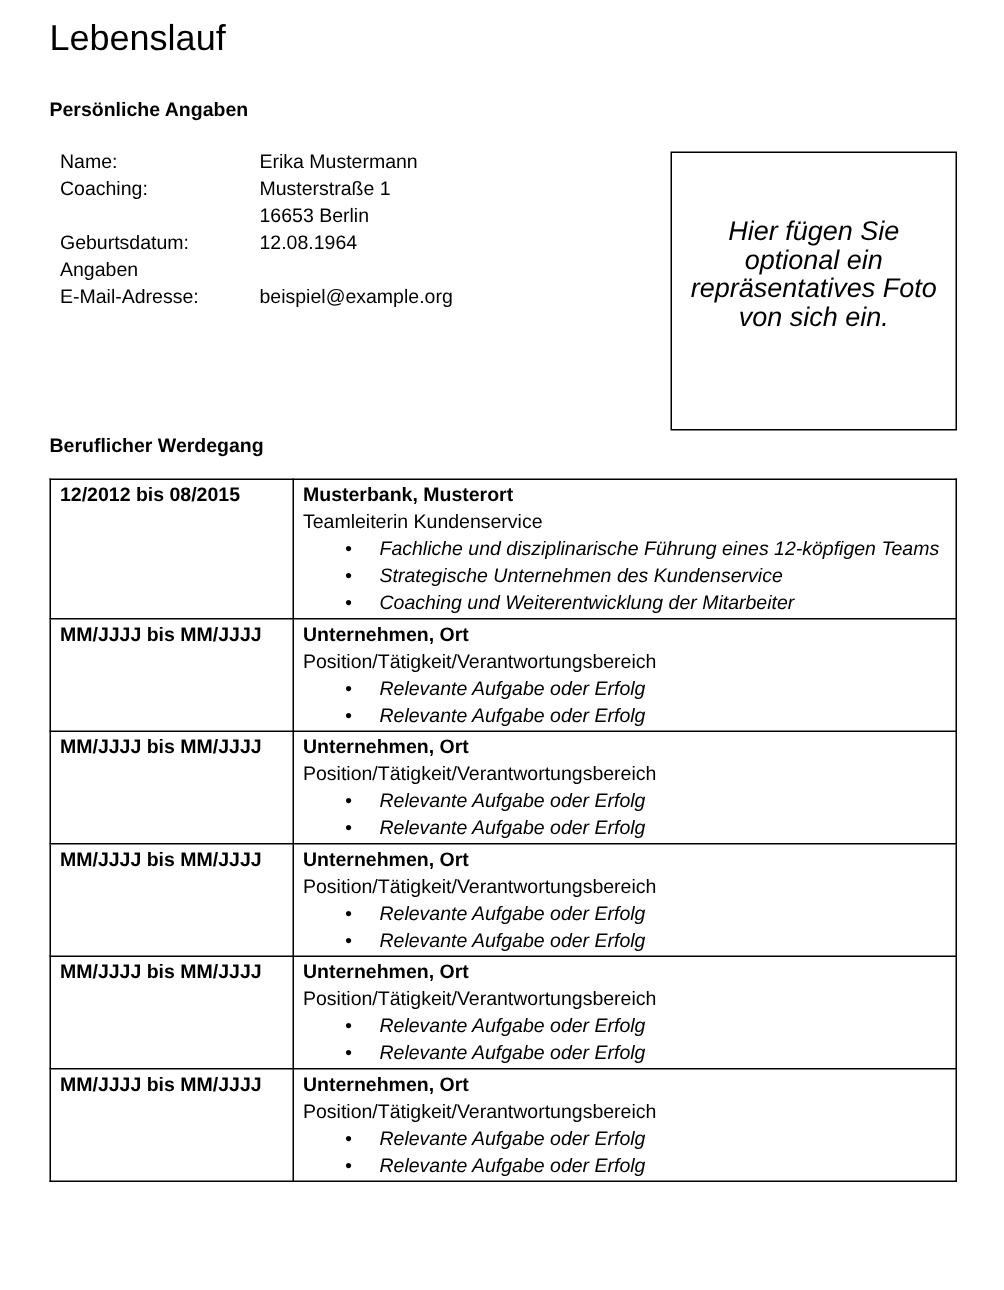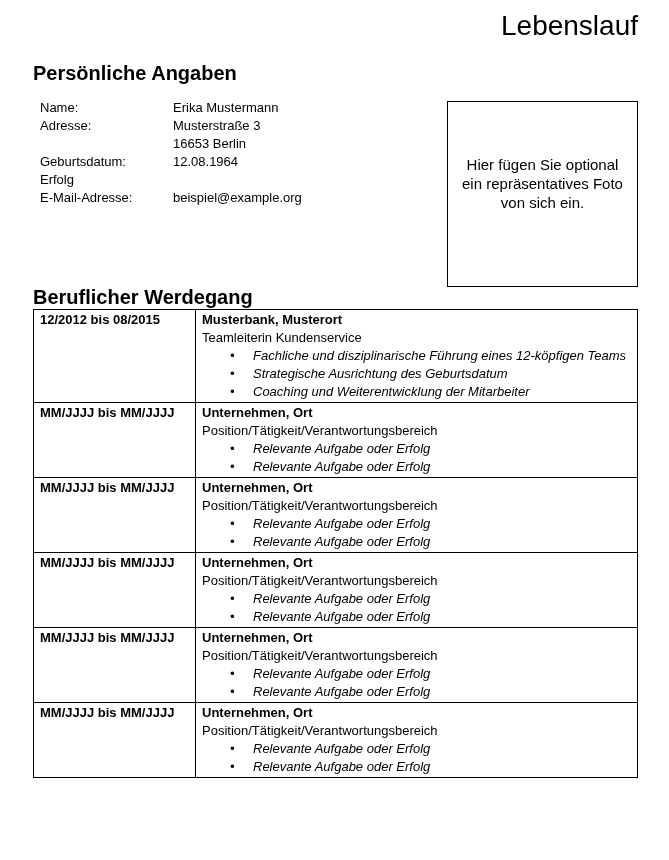--- a/index.html
+++ b/index.html
@@ -9,28 +9,27 @@
     height: 860px;
     background: #ffffff;
     color: #000000;
     font-family: "Liberation Sans", sans-serif;
     font-size: 13px;
     overflow: hidden;
   }
   .page { padding: 6px 31px 0 33px; }
 
   .doc-title {
-    font-size: 28px;
+    font-size: 24px;
     font-weight: 400;
     line-height: 40px;
     margin: 0;
-    text-align: right;
   }
   .section-heading {
-    font-size: 20px;
+    font-size: 13px;
     font-weight: 700;
     line-height: 20px;
     margin: 0;
   }
   .personal-heading { margin-top: 17px; }
 
   .personal-row {
     display: flex;
     justify-content: space-between;
     align-items: flex-start;
@@ -47,31 +46,32 @@
     margin-top: 2px;
     flex: none;
     display: flex;
     align-items: center;
     justify-content: center;
     text-align: center;
     padding: 8px 10px 30px 10px;
   }
   .photo-box p {
     margin: 0;
-    font-size: 15px;
+    font-style: italic;
+    font-size: 18px;
     line-height: 19px;
   }
 
   .career-heading { }
 
   .career-table {
     border-collapse: collapse;
     table-layout: fixed;
     width: 605px;
-    margin-top: 2px;
+    margin-top: 12px;
     padding-left: 20px;
   }
   .career-table td {
     border: 1px solid #000000;
     vertical-align: top;
     padding: 1px 5px 1px 6px;
     line-height: 18px;
   }
   .period-cell { width: 162px; font-weight: 700; }
   .company { font-weight: 700; }
@@ -91,35 +91,35 @@
 
   <div class="personal-row">
     <div class="personal-fields">
         <div class="field-row">
     <div class="field-label">Name:</div>
     <div class="field-values">
             <div>Erika Mustermann</div>
           </div>
   </div>
         <div class="field-row">
-    <div class="field-label">Adresse:</div>
-    <div class="field-values">
-            <div>Musterstraße 3</div>
+    <div class="field-label">Coaching:</div>
+    <div class="field-values">
+            <div>Musterstraße 1</div>
             <div>16653 Berlin</div>
           </div>
   </div>
         <div class="field-row">
     <div class="field-label">Geburtsdatum:</div>
     <div class="field-values">
             <div>12.08.1964</div>
           </div>
   </div>
         <div class="field-row">
     <div class="field-values">
-            <div>Erfolg</div>
+            <div>Angaben</div>
           </div>
   </div>
         <div class="field-row">
     <div class="field-label">E-Mail-Adresse:</div>
     <div class="field-values">
             <div>beispiel@example.org</div>
           </div>
   </div>
       </div>
 
@@ -132,21 +132,21 @@
 
   <table class="career-table">
     <tbody>
         <tr>
     <td class="period-cell">12/2012 bis 08/2015</td>
     <td class="detail-cell">
       <div class="company">Musterbank, Musterort</div>
       <div class="position">Teamleiterin Kundenservice</div>
       <ul class="bullets">
               <li>Fachliche und disziplinarische Führung eines 12-köpfigen Teams</li>
-              <li>Strategische Ausrichtung des Geburtsdatum</li>
+              <li>Strategische Unternehmen des Kundenservice</li>
               <li>Coaching und Weiterentwicklung der Mitarbeiter</li>
             </ul>
     </td>
   </tr>
         <tr>
     <td class="period-cell">MM/JJJJ bis MM/JJJJ</td>
     <td class="detail-cell">
       <div class="company">Unternehmen, Ort</div>
       <div class="position">Position/Tätigkeit/Verantwortungsbereich</div>
       <ul class="bullets">

